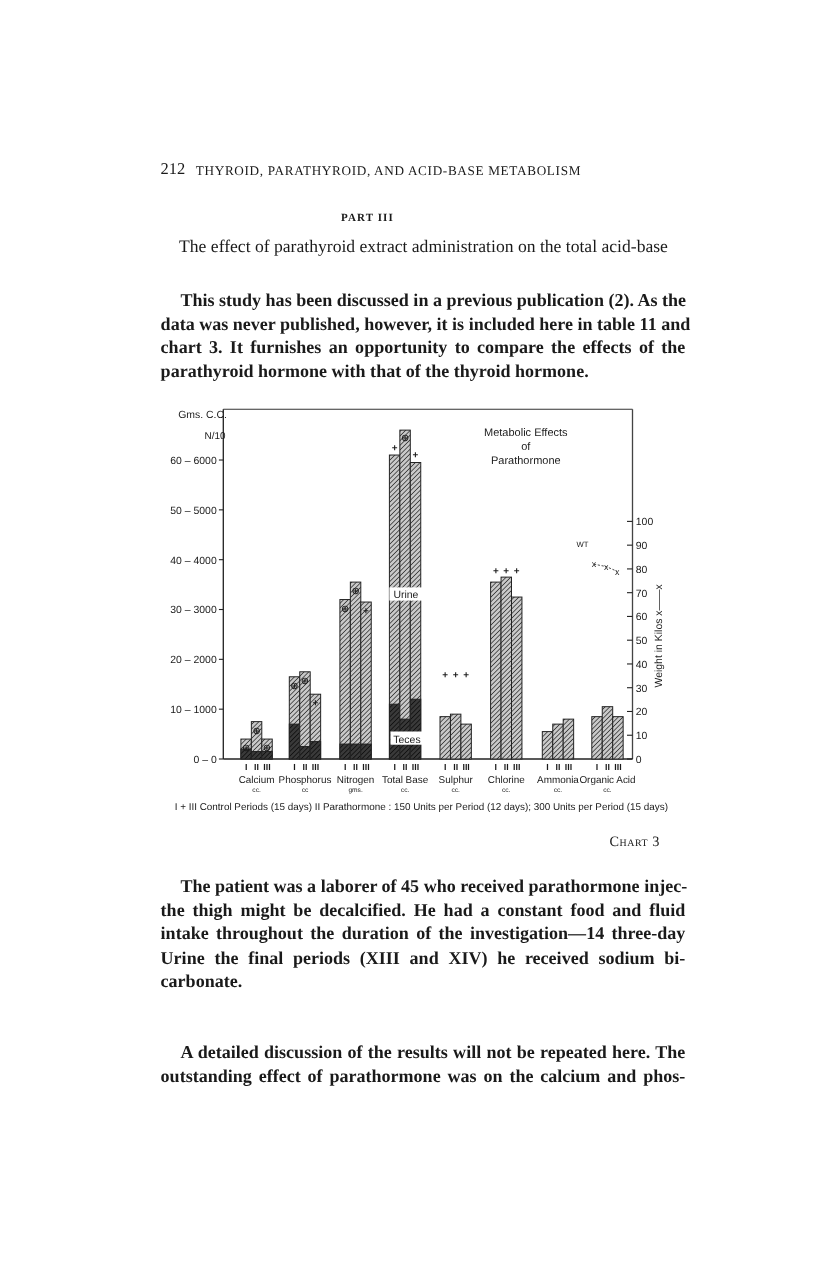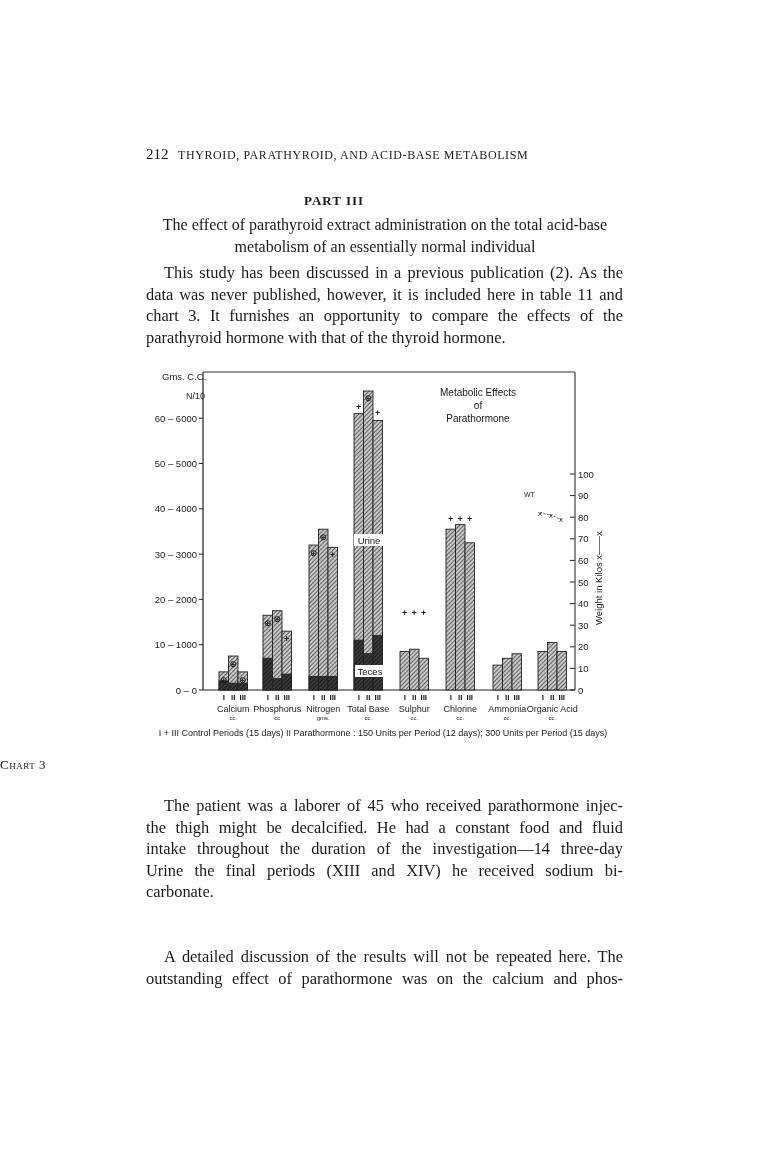--- a/index.html
+++ b/index.html
@@ -1,38 +1,37 @@
 <!DOCTYPE html>
 <html><head>
 <meta charset="utf-8">
 <style>
   html, body { margin: 0; padding: 0; background: #ffffff; }
   body { width: 757px; height: 1163px; position: relative; overflow: hidden; color: #1a1a1a; font-family: "Liberation Serif", "DejaVu Serif", serif; }
   .page-number { position: absolute; left: 146px; top: 146px; font-size: 15px; }
   .running-head { position: absolute; left: 178px; top: 148px; font-size: 12px; font-weight: normal; letter-spacing: 0.6px; }
-  .part-heading { position: absolute; left: 0; width: 668px; top: 193px; text-align: center; font-size: 13px; font-weight: bold; letter-spacing: 1px; }
+  .part-heading { position: absolute; left: 0; width: 668px; top: 193px; text-align: center; font-size: 10px; font-weight: bold; letter-spacing: 1px; }
   .italic-title { position: absolute; left: 140px; width: 490px; top: 214px; text-align: center; font-size: 16px; line-height: 22px; }
   .para { position: absolute; left: 146px; width: 477px; font-size: 16.4px; line-height: 21.6px; text-align: justify; }
-  .para .line { display: block; text-align: justify; text-align-last: justify; white-space: nowrap; }
+  .para .line { display: block; text-align: justify; text-align-last: justify; white-space: nowrap; font-weight: bold; }
   .para .line.last { text-align-last: left; }
   .indent { text-indent: 18px; }
-  .chart-caption { position: absolute; left: 0; width: 600px; top: 757px; text-align: left; font-size: 13px; font-variant: small-caps; letter-spacing: 0.5px; }
+  .chart-caption { position: absolute; left: 0; width: 600px; top: 757px; text-align: right; font-size: 13px; font-variant: small-caps; letter-spacing: 0.5px; }
   svg text { font-family: "Liberation Sans", "DejaVu Sans", sans-serif; fill: #1a1a1a; }
   .chart { position: absolute; left: 0; top: 0; }
 </style>
 </head>
 <body>
 
 <div class="page-number">212</div>
 <div class="running-head">THYROID, PARATHYROID, AND ACID-BASE METABOLISM</div>
 
 <div class="part-heading">PART III</div>
 <div class="italic-title">
   <div>The effect of parathyroid extract administration on the total acid-base</div>
-  <div>metabolism of an essentially normal individual</div>
 </div>
 
 <div class="para" style="top:262px;">
   <span class="line indent">This study has been discussed in a previous publication (2).  As the</span>
   <span class="line">data was never published, however, it is included here in table 11 and</span>
   <span class="line">chart 3.  It furnishes an opportunity to compare the effects of the</span>
   <span class="line last">parathyroid hormone with that of the thyroid hormone.</span>
 </div>
 
 <svg class="chart" width="757" height="760" viewBox="0 0 757 760" xmlns="http://www.w3.org/2000/svg">

